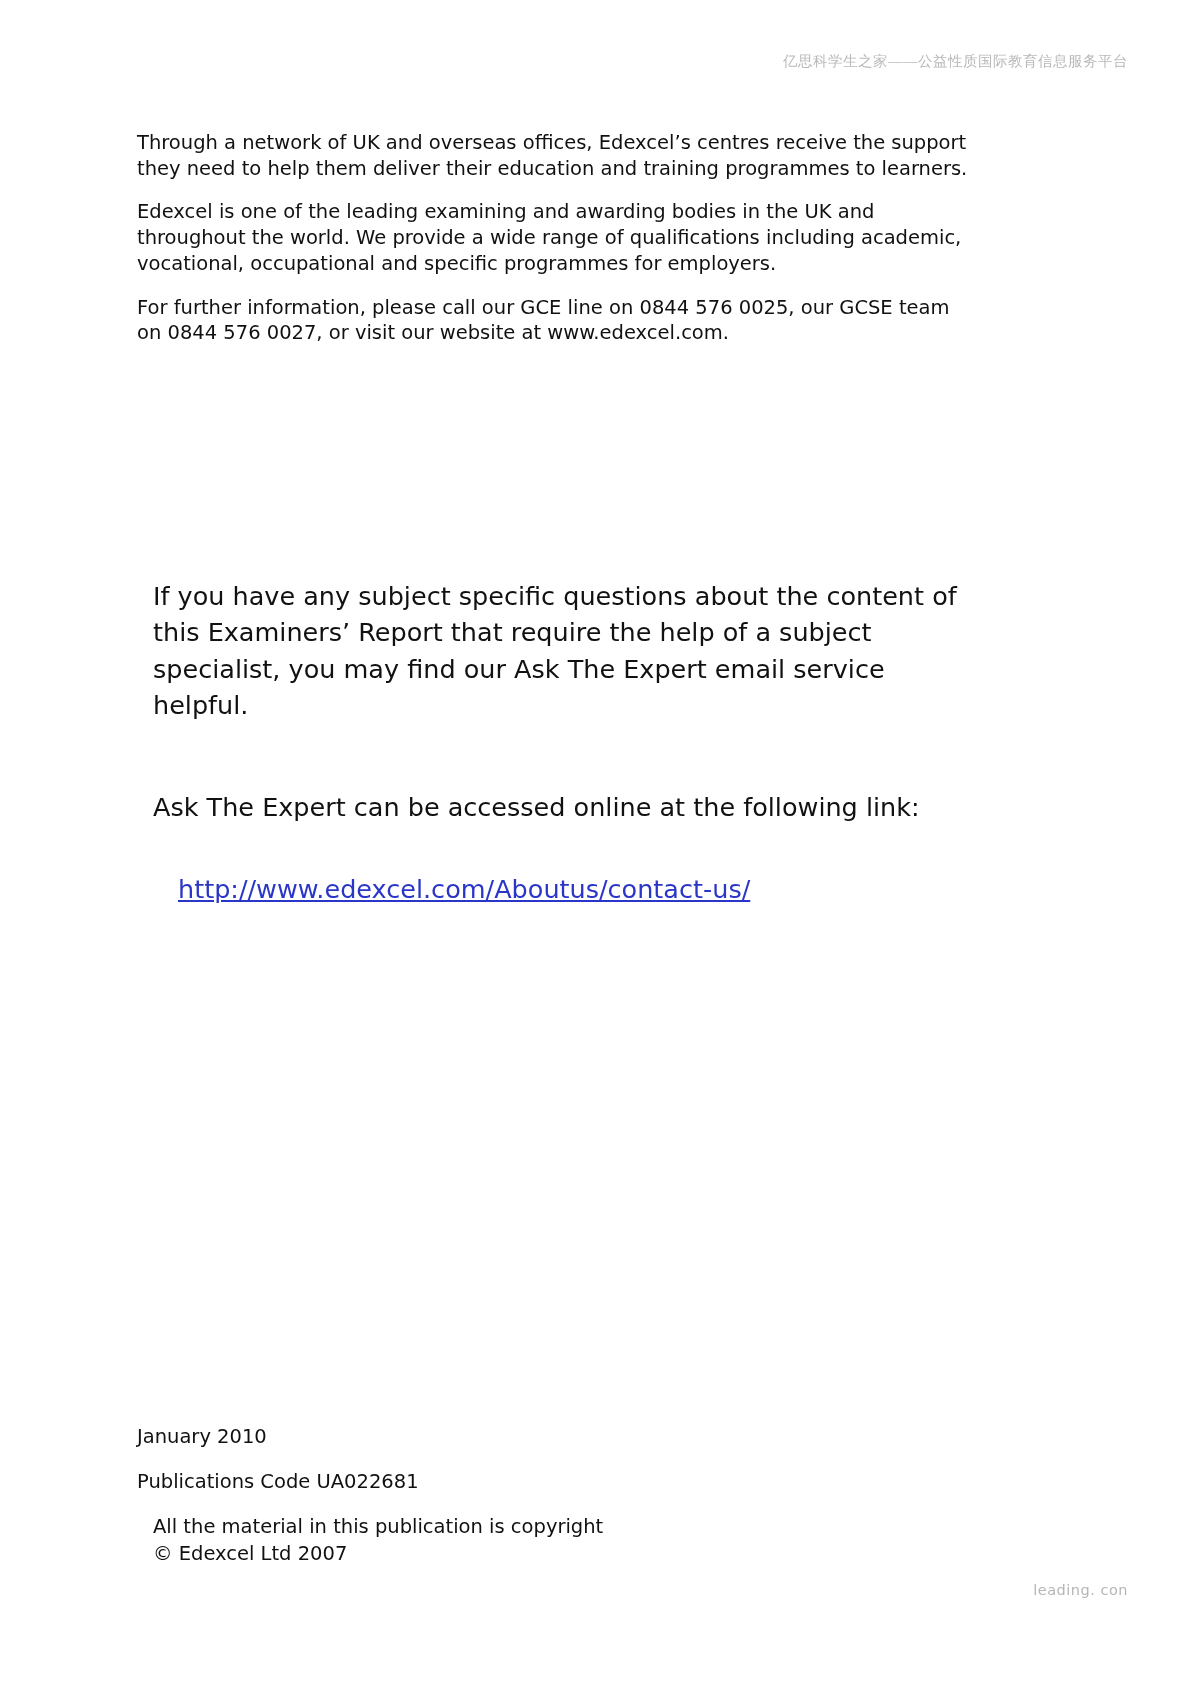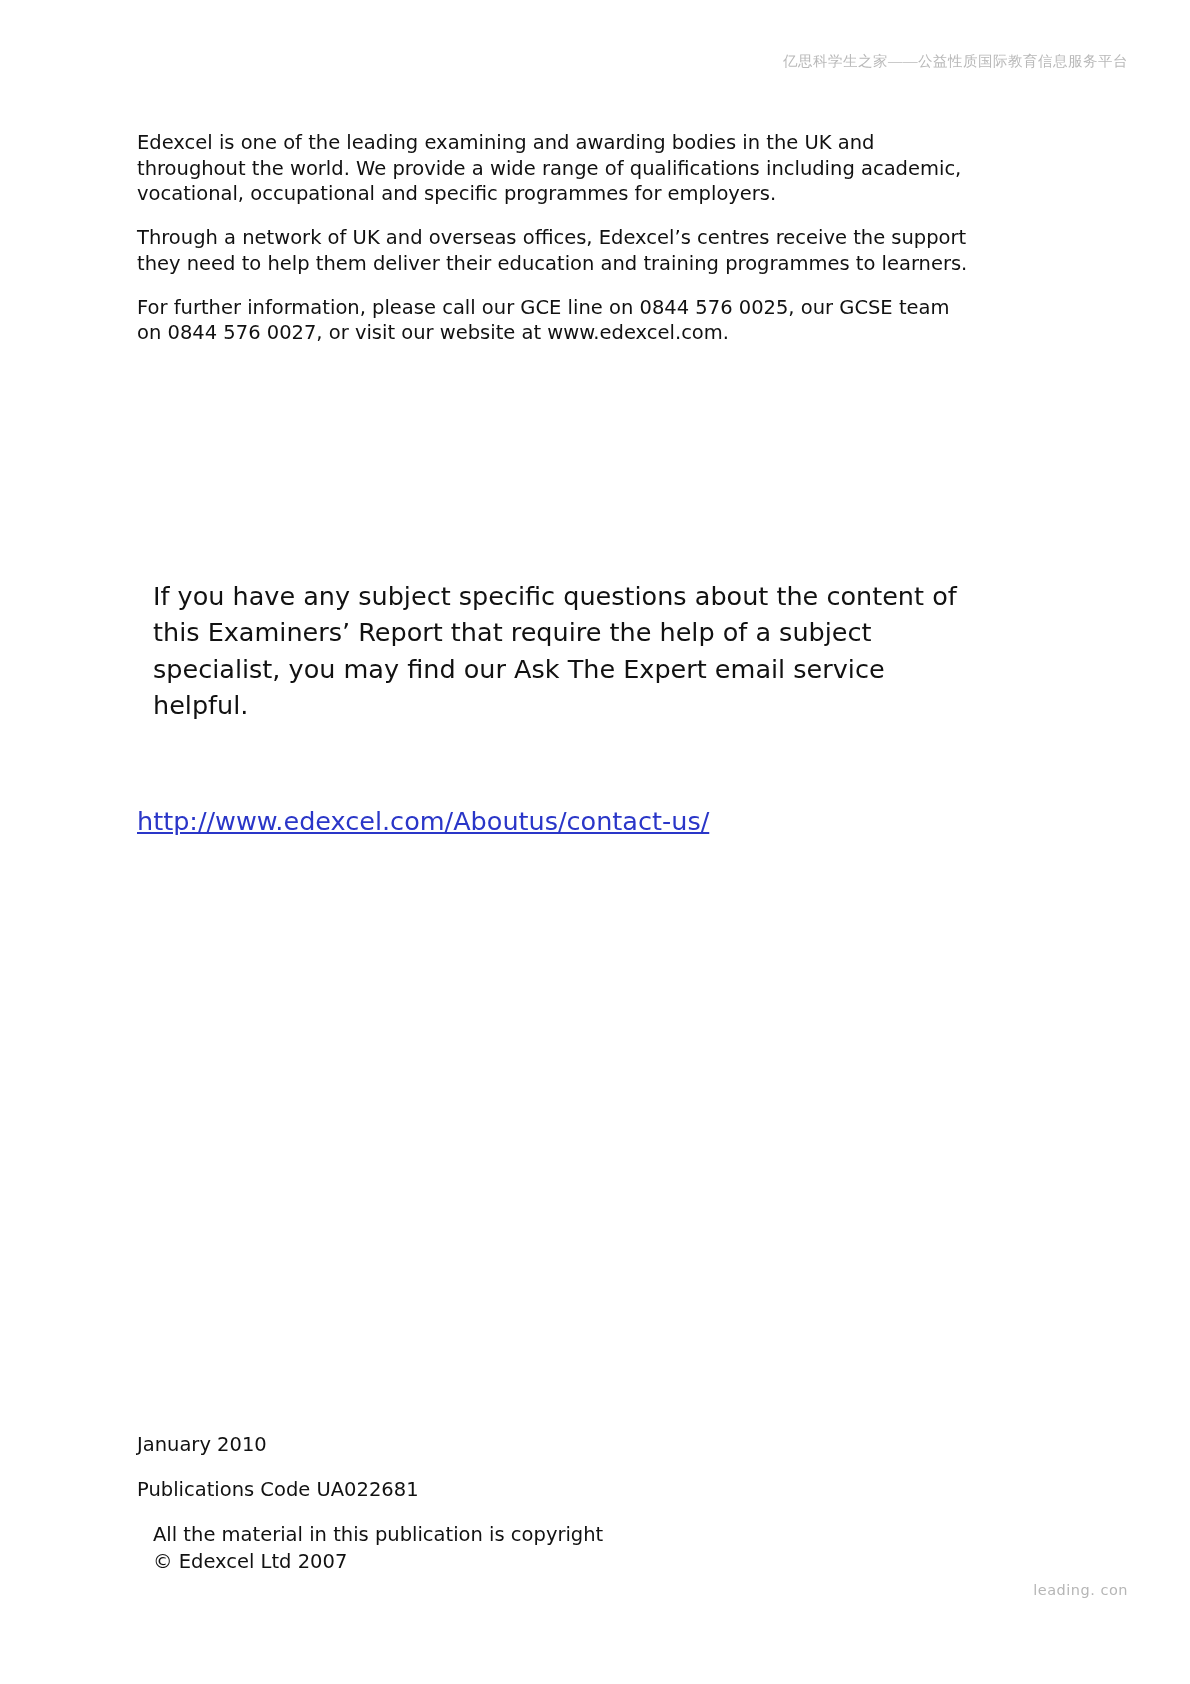--- a/index.html
+++ b/index.html
@@ -69,31 +69,32 @@
     max-width: 820px;
   }
   .link-line {
     font-size: 25.5px;
     line-height: 1.42;
     margin: 0;
   }
   .link-line a {
     color: #2a36c8;
     text-decoration: underline;
+    margin-left: 41px;
   }
   .footer {
     position: absolute;
     left: 137px;
     top: 1424px;
     width: 700px;
   }
   .footer .fline {
     font-size: 19.5px;
     line-height: 1.38;
-    margin: 8px 0 18px 0;
+    margin: 0 0 18px 0;
     color: #111111;
   }
   .footer .copygroup {
     margin: 16px;
   }
   .footer .copygroup div {
     font-size: 19.5px;
     line-height: 1.38;
     color: #111111;
   }
@@ -101,31 +102,32 @@
 </head>
 <body>
 
 <div class="page">
 
   <div class="watermark-top">亿思科学生之家——公益性质国际教育信息服务平台</div>
 
   <div class="content">
 
     <div class="intro">
+      <p>Through a network of UK and overseas offices, Edexcel’s centres receive the support they need to help them deliver their education and training programmes to learners.</p>
       <p>Edexcel is one of the leading examining and awarding bodies in the UK and throughout the world. We provide a wide range of qualifications including academic, vocational, occupational and specific programmes for employers.</p>
-      <p>Through a network of UK and overseas offices, Edexcel’s centres receive the support they need to help them deliver their education and training programmes to learners.</p>
       <p>For further information, please call our GCE line on 0844 576 0025, our GCSE team on 0844 576 0027, or visit our website at www.edexcel.com.</p>
     </div>
 
     <div class="block-gap-1"></div>
 
     <p class="big-para">If you have any subject specific questions about the content of this Examiners’ Report that require the help of a subject specialist, you may find our Ask The Expert email service helpful.</p>
 
     <div class="block-gap-2"></div>
 
+    <p class="big-para">Ask The Expert can be accessed online at the following link:</p>
 
     <div class="block-gap-3"></div>
 
     <p class="link-line">
       <a href="#">http://www.edexcel.com/Aboutus/contact-us/</a>
     </p>
 
     <div class="block-gap-4"></div>
 
 

